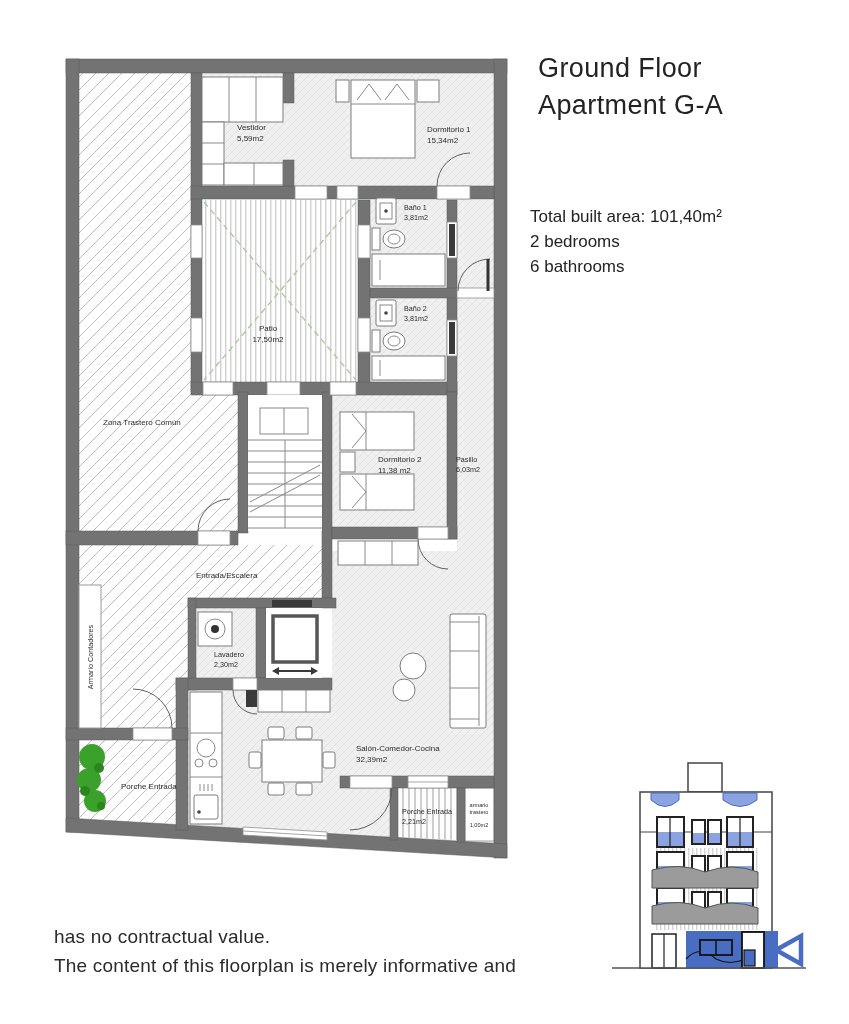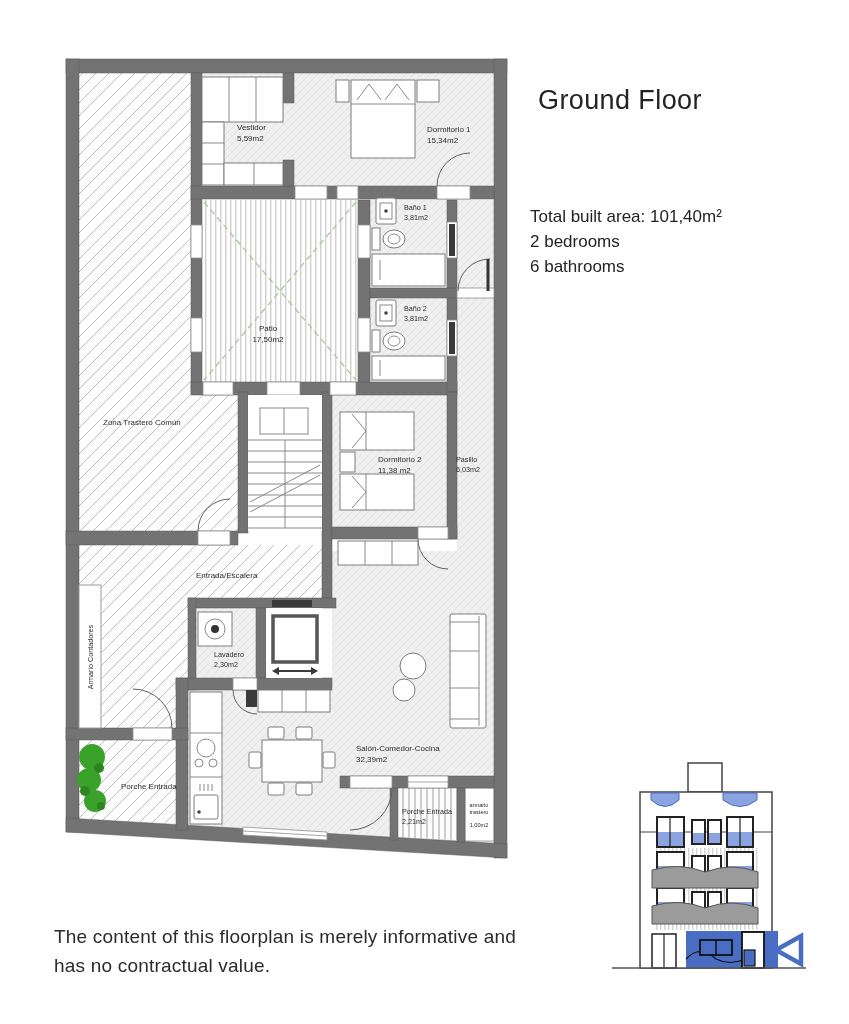--- a/index.html
+++ b/index.html
@@ -1,19 +1,19 @@
 <!DOCTYPE html>
 <html><head>
 <meta charset="utf-8">
 <style>
   html,body{margin:0;padding:0;background:#ffffff;}
   .canvas{position:relative;width:849px;height:1024px;background:#ffffff;overflow:hidden;
           font-family:"Liberation Sans",sans-serif;}
   .hdr{position:absolute;left:538px;top:50px;color:#232323;}
-  .hdr .t{font-size:27px;line-height:37px;font-weight:500;letter-spacing:.4px;white-space:nowrap;margin-top:32px;}
+  .hdr .t{font-size:27px;line-height:37px;font-weight:500;letter-spacing:.4px;white-space:nowrap;}
   .specs{position:absolute;left:530px;top:204px;color:#232323;font-size:17px;line-height:25px;}
   .footer{position:absolute;left:54px;top:922px;color:#2b2b2b;font-size:19px;line-height:29px;letter-spacing:.2px;}
   svg{position:absolute;left:0;top:0;}
   .wall{fill:#737373;stroke:#5a5a5a;stroke-width:.5;}
   .gap{fill:#ffffff;stroke:#8f8f8f;stroke-width:.8;}
   .furn{fill:#ffffff;stroke:#7d7d7d;stroke-width:1;}
   .thin{stroke:#7d7d7d;stroke-width:.9;fill:none;}
   .arc{stroke:#5f5f5f;stroke-width:1;fill:none;}
   .lbl{font-family:"Liberation Sans",sans-serif;font-size:8px;fill:#2b2b2b;}
   .lbl7{font-family:"Liberation Sans",sans-serif;font-size:7.2px;fill:#2b2b2b;}
@@ -366,25 +366,26 @@
     <line x1="716" y1="940" x2="716" y2="955" stroke="#111111" stroke-width="1.5"></line>
     <rect x="742" y="932" width="22" height="36" fill="#ffffff" stroke="#111111" stroke-width="1.8"></rect>
     <rect x="744" y="950" width="11" height="16" fill="#4a6dc4" stroke="#111111" stroke-width="1.2"></rect>
     <polygon points="776,950 801,936 801,964" fill="#ffffff" stroke="#4a6dc4" stroke-width="4.5"></polygon>
     <line x1="612" y1="968" x2="806" y2="968" stroke="#555555" stroke-width="1.5"></line>
   </g>
 </svg>
 
   <div class="hdr">
     <div class="t">Ground Floor</div>
+    <div class="t">Apartment G-A</div>
   </div>
   <div class="specs">
     <div>Total built area: 101,40m²</div>
     <div>2 bedrooms</div>
     <div>6 bathrooms</div>
   </div>
 
   <div class="footer">
+    <div>has no contractual value.</div>
     <div>The content of this floorplan is merely informative and</div>
-    <div>has no contractual value.</div>
   </div>
 
 </div>
 
 </body></html>

